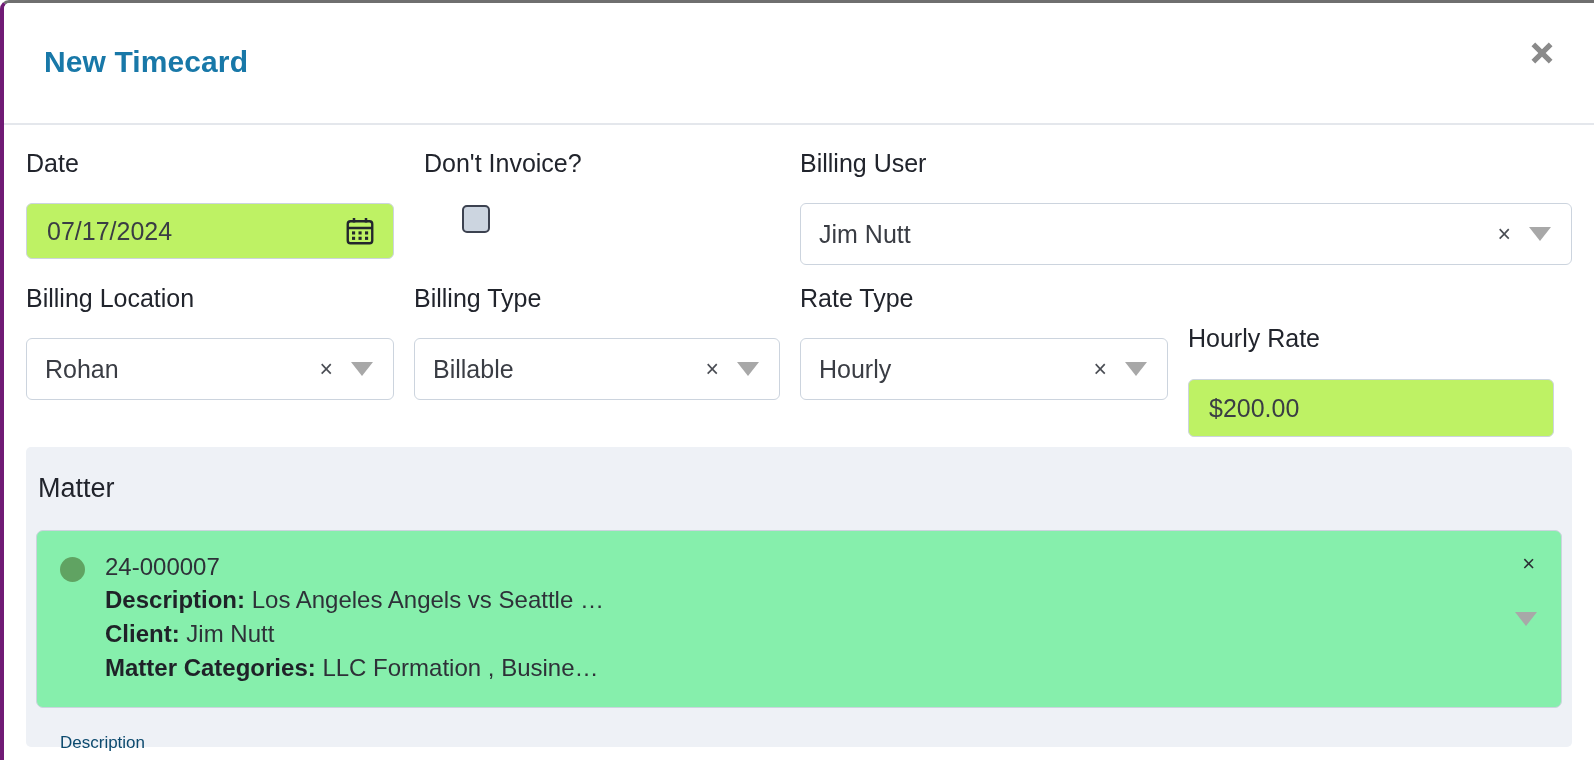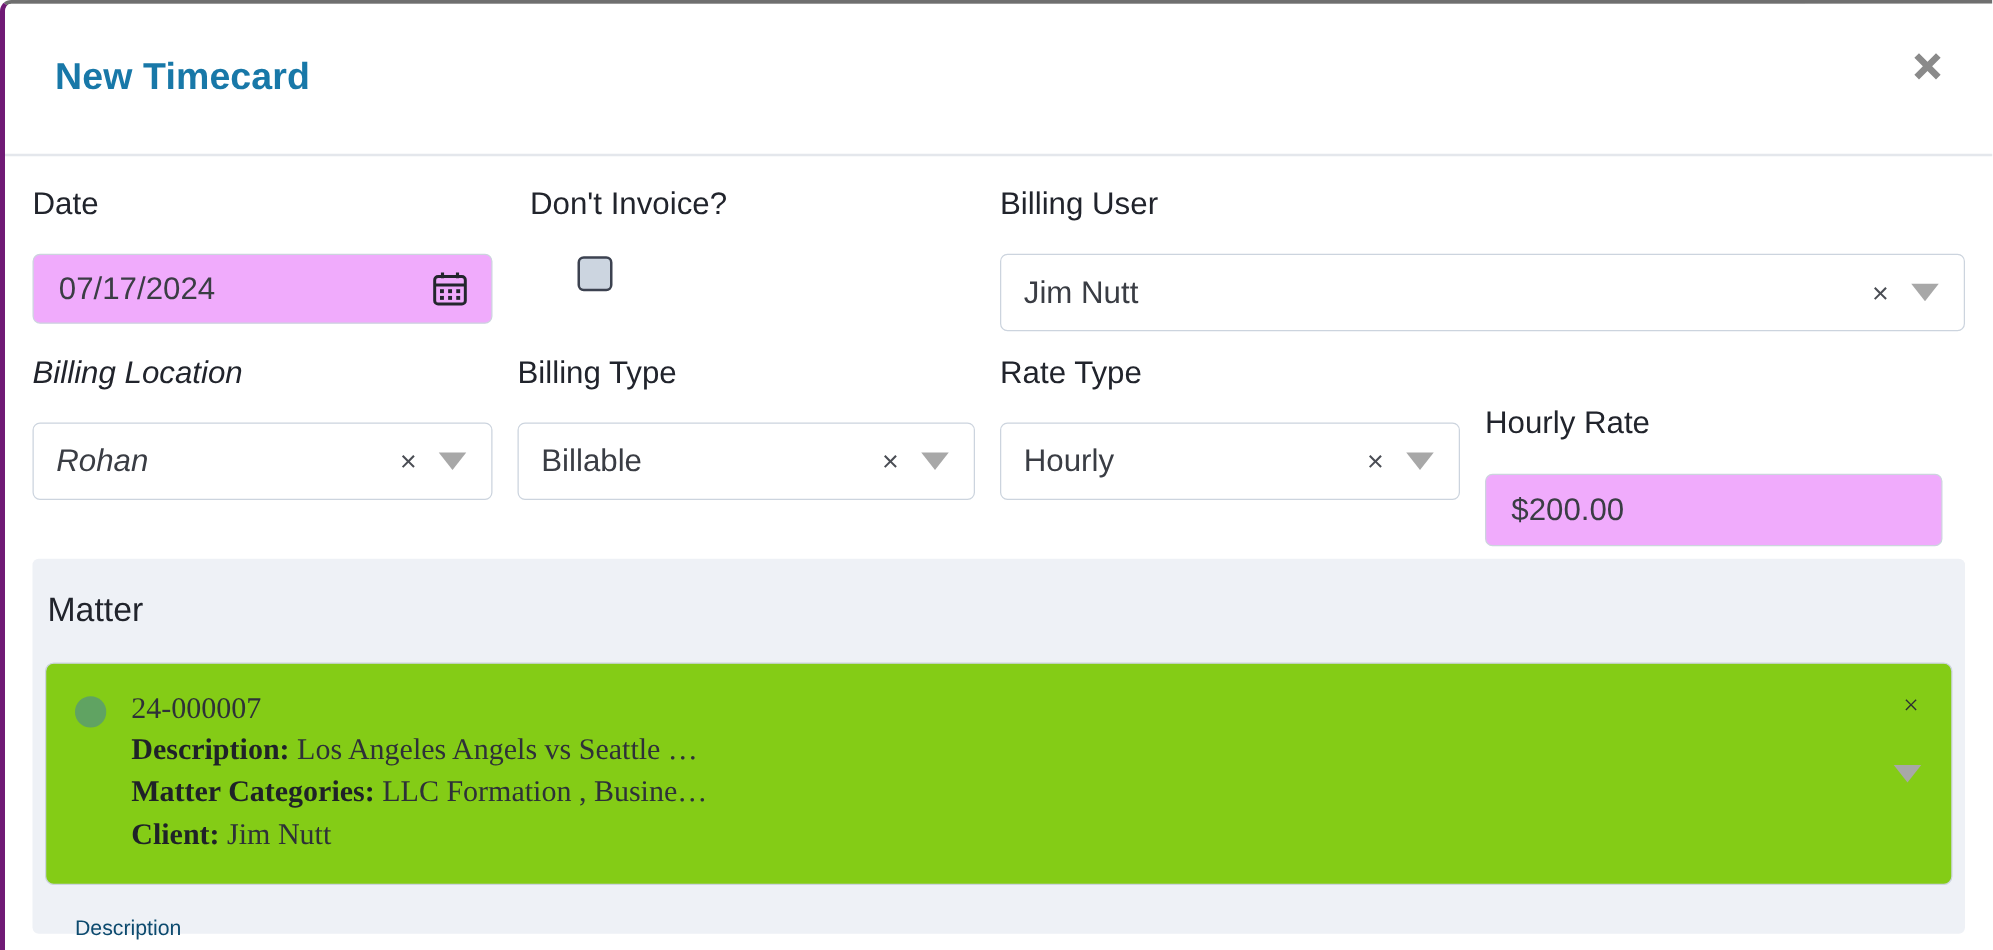--- a/index.html
+++ b/index.html
@@ -78,21 +78,21 @@
     line-height: 1;
     white-space: nowrap;
   }
 
   
   .input-box {
     margin-top: 27px;
     height: 56px;
     border: 1px solid #ccd4de;
     border-radius: 6px;
-    background: #f0abfc;
+    background: #bef264;
     display: flex;
     align-items: center;
     position: relative;
     cursor: text;
   }
   .input-value {
     font-size: 25px;
     color: #3a3d44;
     padding-left: 20px;
     white-space: nowrap;
@@ -170,27 +170,26 @@
     min-height: 300px;
   }
   .matter-heading {
     font-size: 27px;
     color: #21242c;
     padding-left: 12px;
   }
   .matter-card {
     position: relative;
     margin: 26px 10px 0 10px;
-    background: #84cc16;
+    background: #86efac;
     border: 1px solid #ccd4de;
     border-radius: 7px;
     padding: 20px 0 22px 0;
     min-height: 160px;
     cursor: pointer;
-    font-family: Liberation Serif, serif;
   }
   .matter-dot {
     position: absolute;
     left: 23px;
     top: 26px;
     width: 25px;
     height: 25px;
     border-radius: 50%;
     background: #60a362;
   }
@@ -293,21 +292,21 @@
         <div class="select-box" style="height:62px;">
           <span class="select-value">Jim Nutt</span>
           <span class="clear-x">×</span>
           <span class="caret"></span>
         </div>
       </div>
     </div>
 
     <div class="field-row row2">
 
-      <div class="field" style="left:22px; top:0px; width:368px;font-style:italic;">
+      <div class="field" style="left:22px; top:0px; width:368px;">
         <div class="field-label">Billing Location</div>
         <div class="select-box">
           <span class="select-value">Rohan</span>
           <span class="clear-x">×</span>
           <span class="caret"></span>
         </div>
       </div>
 
       <div class="field" style="left:410px; top:0px; width:366px;">
         <div class="field-label">Billing Type</div>
@@ -343,28 +342,28 @@
 
         <div class="matter-lines">
           <div class="matter-id">24-000007</div>
 
           <div class="matter-line">
             <b>Description:</b>
             <span>Los Angeles Angels vs Seattle …</span>
           </div>
 
           <div class="matter-line">
+            <b>Client:</b>
+            <span>Jim Nutt</span>
+          </div>
+
+          <div class="matter-line">
             <b>Matter Categories:</b>
             <span>LLC Formation , Busine…</span>
           </div>
-
-          <div class="matter-line">
-            <b>Client:</b>
-            <span>Jim Nutt</span>
-          </div>
         </div>
 
         <span class="matter-clear">×</span>
         <span class="matter-caret"></span>
       </div>
 
       <div class="clipped-label">Description</div>
     </div>
 
   </div>

